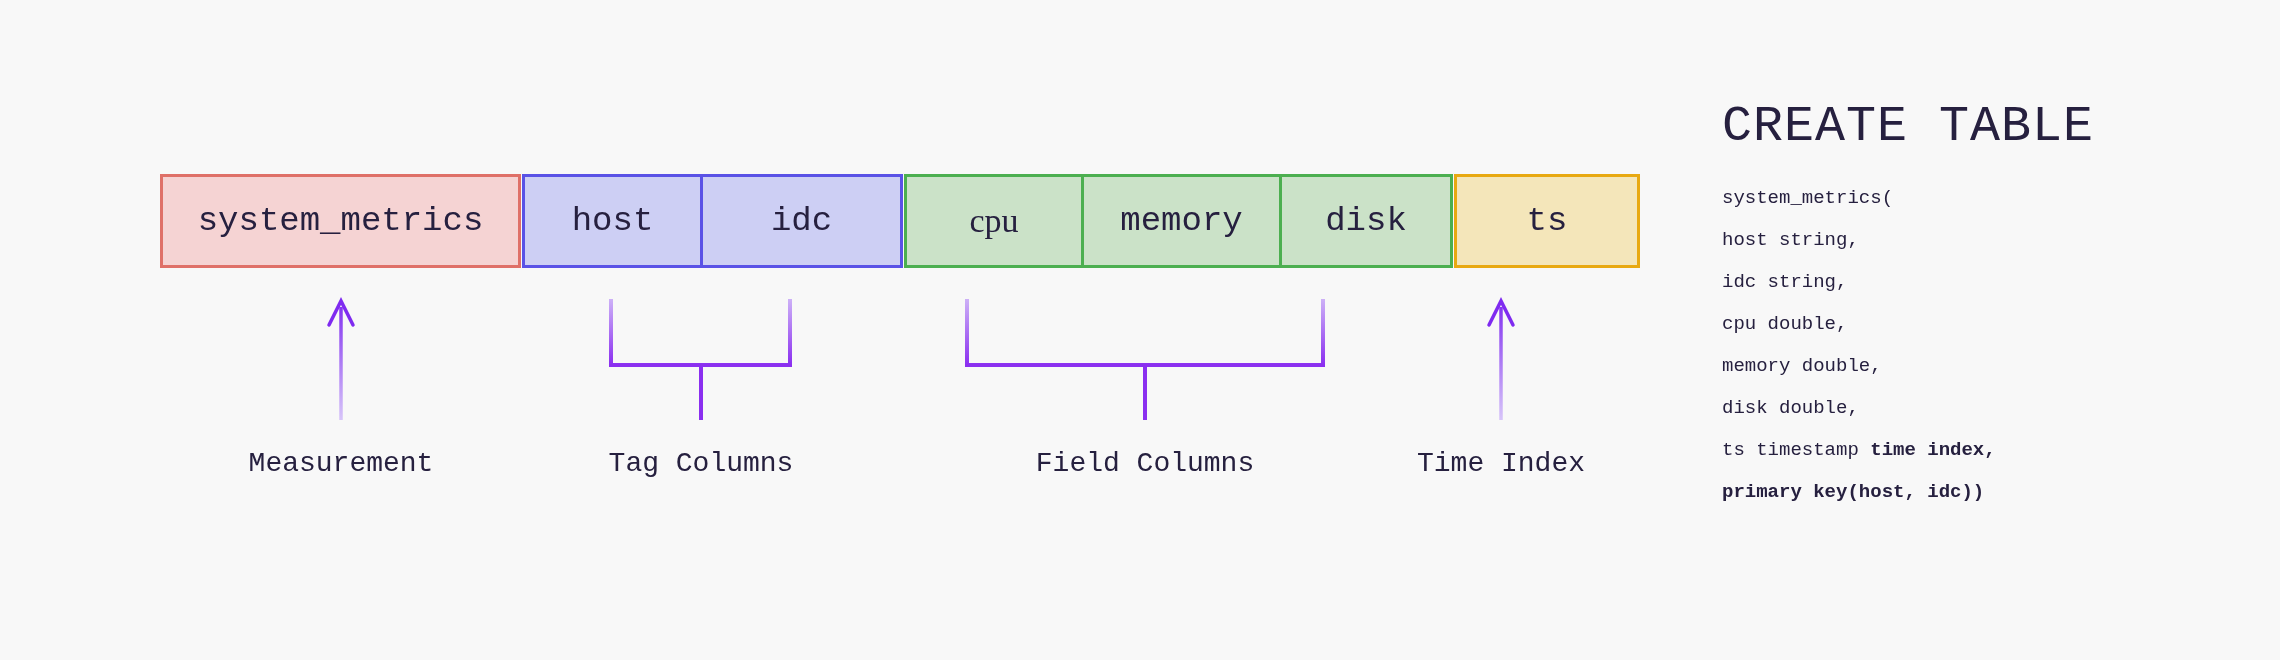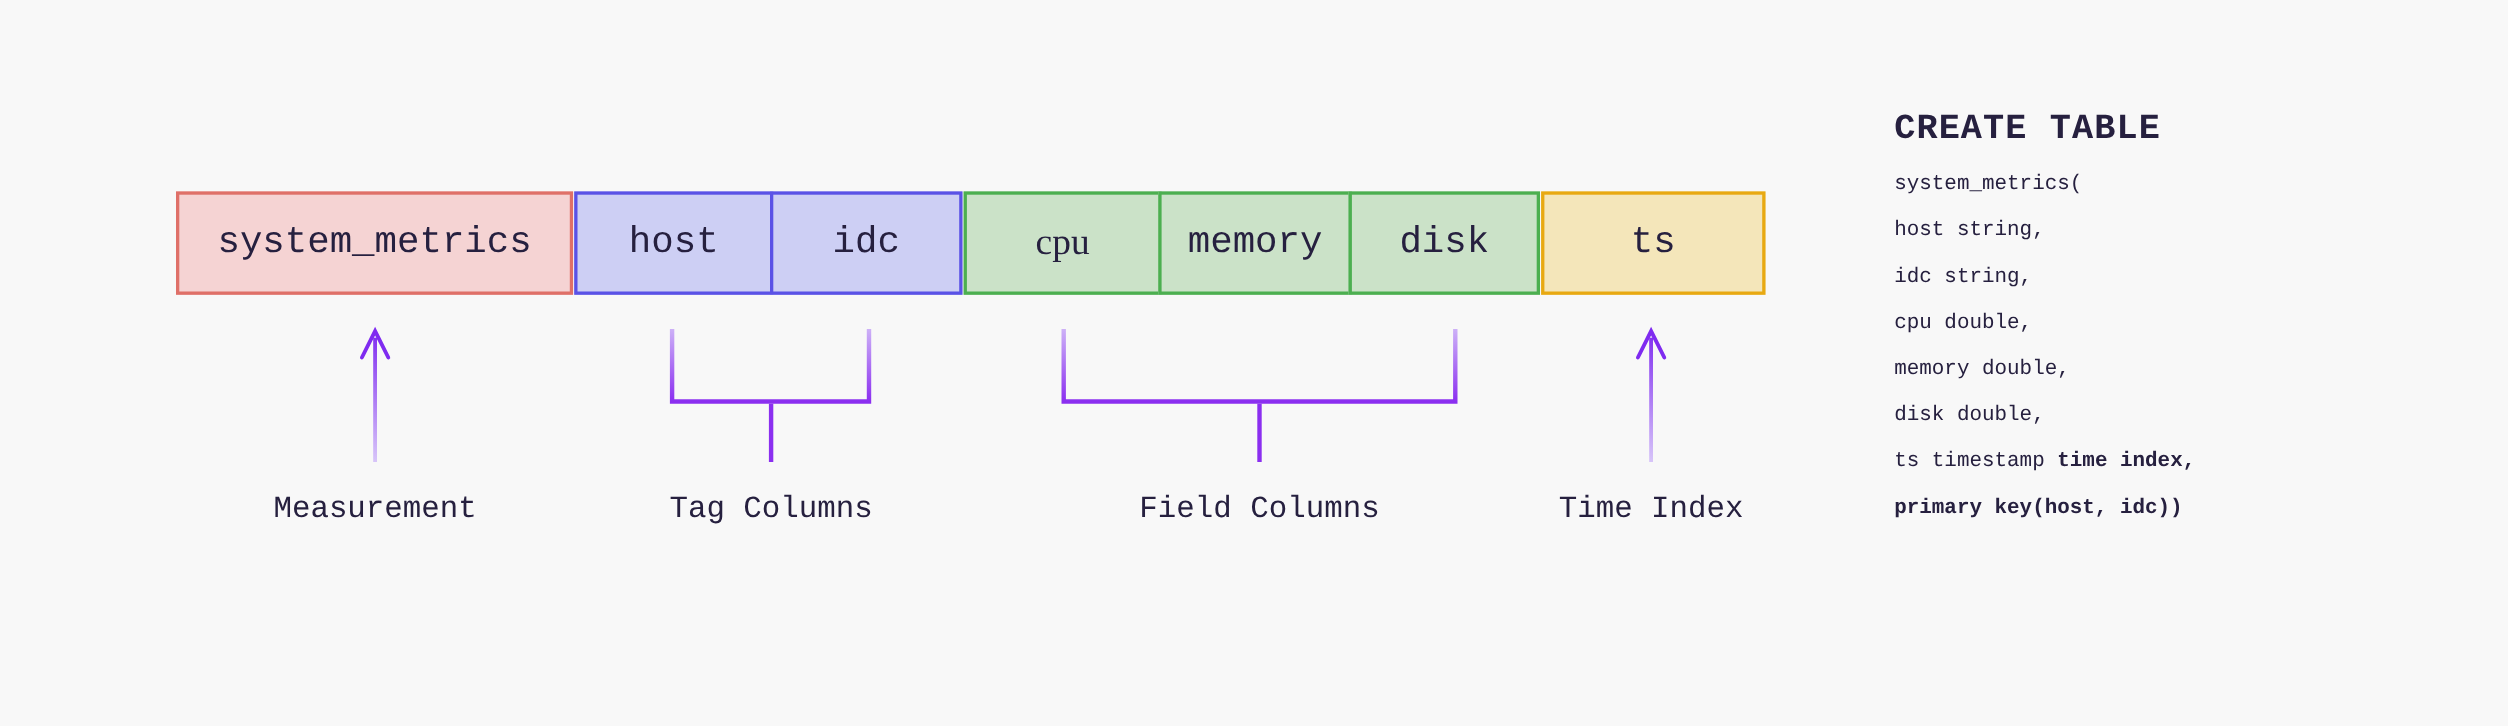--- a/index.html
+++ b/index.html
@@ -31,23 +31,23 @@
     justify-content: center;
     font-size: 34px;
     color: var(--text, #26203f);
     white-space: nowrap;
   }
   .box.collapse { margin-left: -3px; }     
   .box.gap { margin-left: 1px; }           
   .box-measurement { width: 361px; background: var(--measurement-fill); border: 3px solid var(--measurement-border); }
   .box-tag   { background: var(--tag-fill);   border: 3px solid var(--tag-border); }
   .box-field { background: var(--field-fill); border: 3px solid var(--field-border); }
-  .box-time  { width: 204px; background: var(--time-fill);  border: 3px solid var(--time-border); }
-  .w-host { width: 181px; } .w-idc { width: 175px; justify-content: center; }
-  .w-cpu { width: 180px; font-family: Liberation Serif, serif; } .w-memory { width: 176px; text-align: center; } .w-disk { width: 174px; }
+  .box-time  { width: 186px; background: var(--time-fill);  border: 3px solid var(--time-border); }
+  .w-host { width: 181px; } .w-idc { width: 203px; justify-content: center; }
+  .w-cpu { width: 180px; font-family: Liberation Serif, serif; } .w-memory { width: 201px; text-align: center; } .w-disk { width: 174px; }
 
   
   .annot-svg { position: absolute; left: 0; top: 0; }
 
   .annot-label {
     position: absolute;
     top: 448px;
     transform: translateX(-50%);
     font-size: 28px;
     color: var(--text, #26203f);
@@ -59,24 +59,24 @@
   .lbl-time { left: 1501px; }
 
   
   .sql-panel {
     position: absolute;
     left: 1722px;
     top: 98px;
     color: var(--text, #26203f);
   }
   .sql-heading {
-    font-size: 32px;
-    font-weight: 700;
+    font-size: 50px;
+    font-weight: 400;
     letter-spacing: 1px;
-    margin-bottom: 11px;
+    margin-bottom: 22px;
     white-space: nowrap;
   }
   .sql-line {
     font-size: 19px;
     line-height: 42px;
     white-space: nowrap;
   }
   .sql-bold { font-weight: 700; }
 </style>
 </head>

